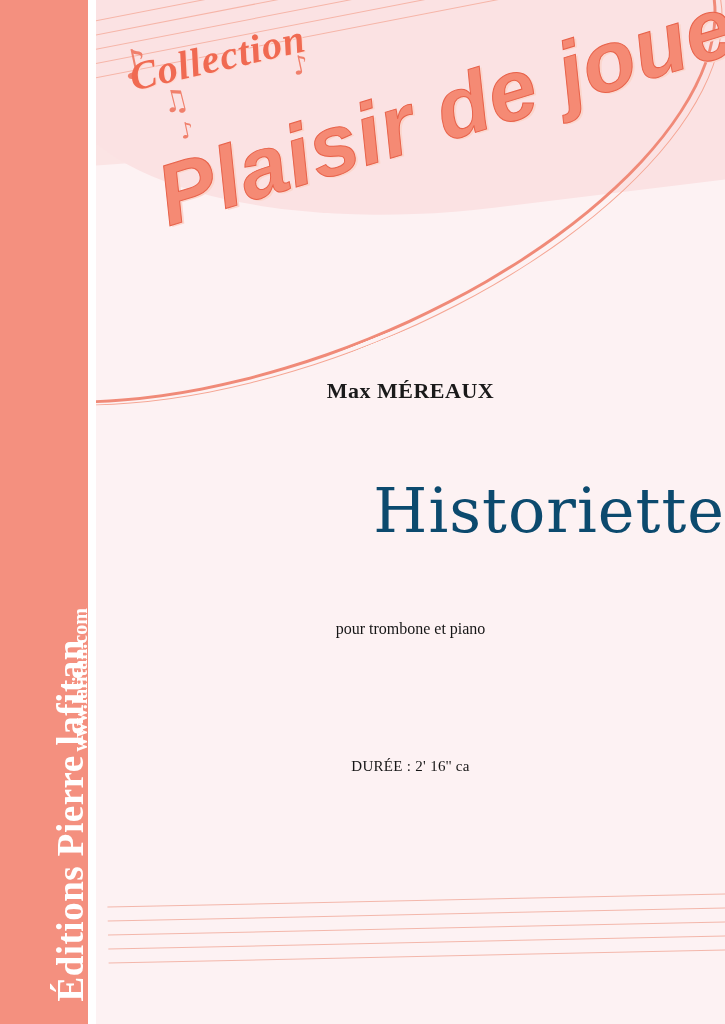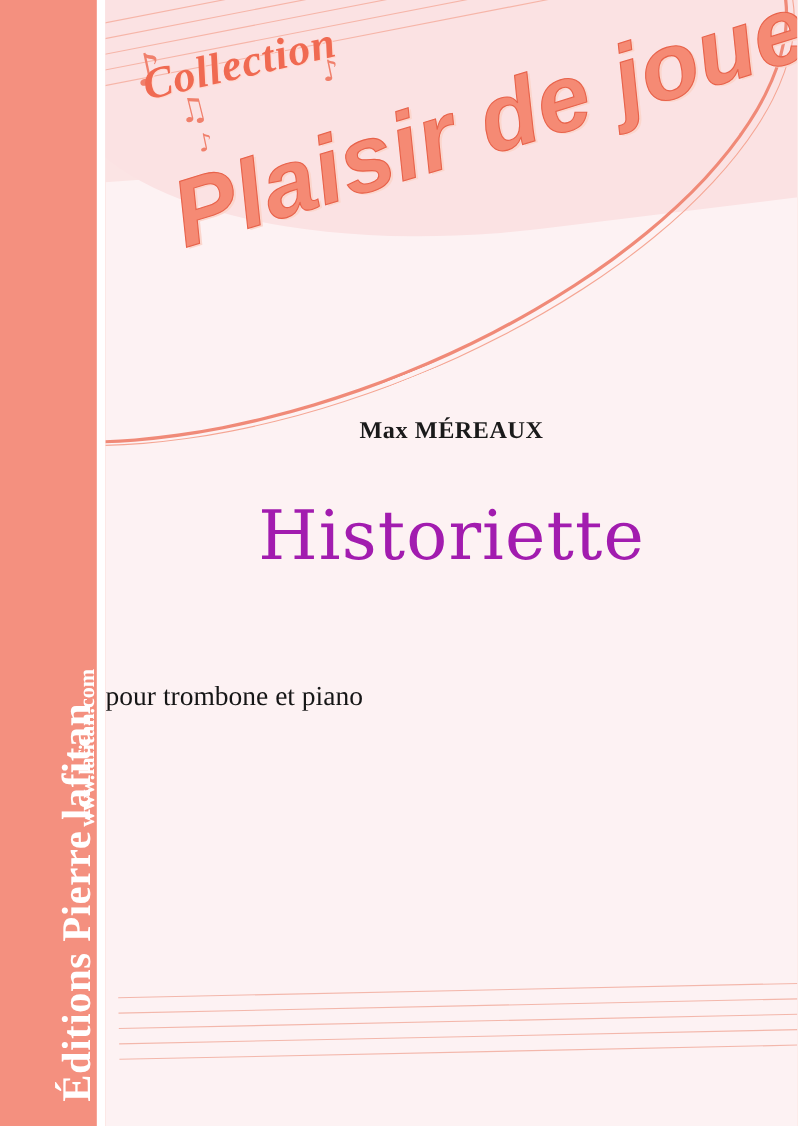--- a/index.html
+++ b/index.html
@@ -223,35 +223,35 @@
     font-family: "Liberation Serif", serif;
     font-weight: bold;
     font-size: 22px;
     color: #1a1a1a;
     letter-spacing: 0.5px;
   }
   .title {
     position: absolute;
     left: 0;
     right: 0;
-    top: 450px;
-    text-align: center;
+    top: 474px;
+    text-align: right;
     font-family: "DejaVu Serif", serif;
     font-size: 62px;
-    color: #a21caf;
+    color: #0c4a6e;
     letter-spacing: 1px;
   }
   .subtitle {
     position: absolute;
     left: 0;
     right: 0;
     top: 620px;
-    text-align: left;
-    font-family: "Liberation Serif", serif;
-    font-size: 25px;
+    text-align: center;
+    font-family: "Liberation Serif", serif;
+    font-size: 16px;
     color: #161616;
   }
   .duration {
     position: absolute;
     left: 0;
     right: 0;
     top: 758px;
     text-align: center;
     font-family: "Liberation Serif", serif;
     font-size: 15px;
@@ -292,20 +292,21 @@
     <span class="note" style="left:84px; top:120px; font-size:22px; transform:rotate(-12deg)">♪</span>
 
     <div class="banner">
       <div class="collection">Collection</div>
       <div class="plaisir">Plaisir de jouer</div>
     </div>
 
     <div class="composer">Max MÉREAUX</div>
     <div class="title">Historiette</div>
     <div class="subtitle">pour trombone et piano</div>
+    <div class="duration">DURÉE : 2' 16'' ca</div>
 
     <div class="staff-bottom">
       <div class="ln" style="top:4px"></div>
       <div class="ln" style="top:18px"></div>
       <div class="ln" style="top:32px"></div>
       <div class="ln" style="top:46px"></div>
       <div class="ln" style="top:60px"></div>
     </div>
 
   </div>

